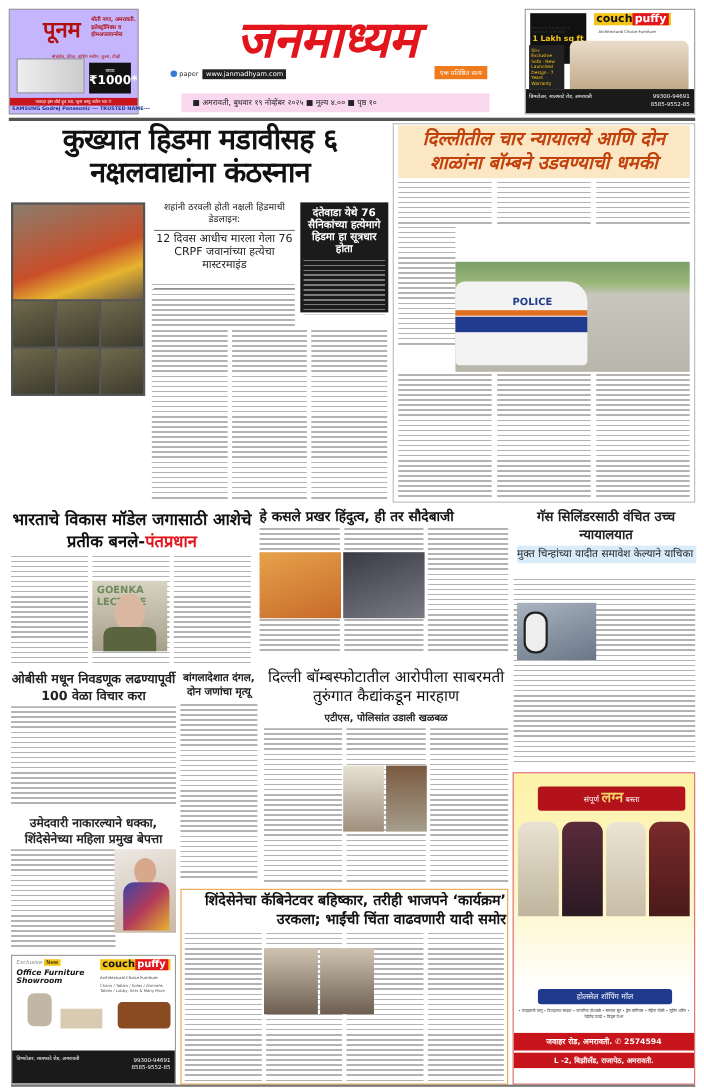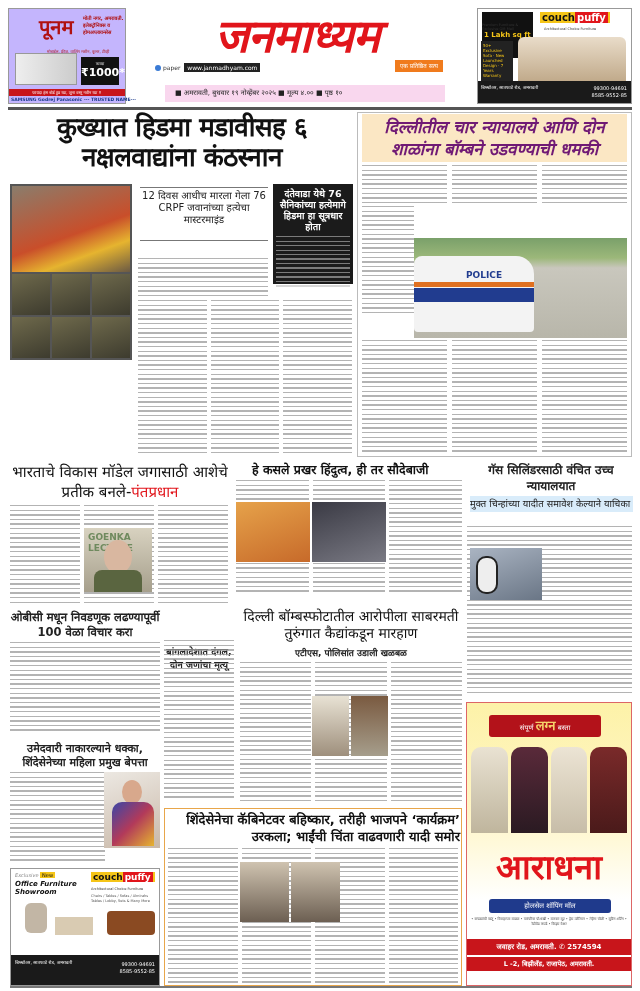--- a/index.html
+++ b/index.html
@@ -52,60 +52,60 @@
   #dark-box { left: 273px; top: 184px; width: 80px; height: 100px; background:#1b1b1b; color:#fff; text-align:center; padding:4px 3px; }
   #dark-box .h { font-size: 9.5px; line-height: 11px; font-weight:bold; }
   #dark-box .b { margin-top:4px; height:52px; background: repeating-linear-gradient(to bottom, #bbb 0 1.2px, transparent 1.2px 4.5px); opacity:.6; }
 
   #lead-body1 { left: 138px; top: 258px; width: 130px; height: 40px; }
   #lead-cols { left: 138px; top: 300px; width: 214px; height: 156px; display:flex; gap:4px; }
   #lead-cols div { flex:1; }
 
   
   #delhi-box { left: 357px; top: 112px; width: 275px; height: 345px; border:1px solid #bbb; }
-  #delhi-hl { left: 362px; top: 114px; width: 265px; background:#fbe7c4; font-size: 17px; line-height: 22px; text-align:center; font-weight:bold; font-style:italic; color:#701a75; padding:2px 12px; }
+  #delhi-hl { left: 362px; top: 114px; width: 265px; background:#fbe7c4; font-size: 17px; line-height: 22px; text-align:center; font-weight:bold; font-style:italic; color:#c2410c; padding:2px 12px; }
   #delhi-cols { left: 362px; top: 165px; width: 265px; height: 40px; display:flex; gap:5px; }
   #delhi-cols div { flex:1; }
   #delhi-left { left: 362px; top: 206px; width: 52px; height: 110px; }
   #police-photo { left: 414px; top: 238px; width: 213px; height: 100px; background:linear-gradient(180deg,#7aa06a 0,#9cb87a 20%,#c9c7bd 30%,#b8b6aa 100%); }
   #police-photo .car { position:absolute; left:0; top:18px; width:120px; height:76px; background:#f3f3f3; border-radius:8px 18px 4px 4px; }
   #police-photo .stripe { position:absolute; left:0; top:50px; width:120px; height:14px; background:#213c8f; }
   #police-photo .stripe2 { position:absolute; left:0; top:44px; width:120px; height:5px; background:#e07020; }
   #police-photo .label { position:absolute; left:52px; top:32px; font-size:9px; font-weight:bold; color:#213c8f; }
   #police-photo .barr { position:absolute; right:0; top:28px; width:90px; height:64px; background:#f0c419; border:2px solid #c9a010; }
   #police-photo .barr span { position:absolute; left:8px; top:24px; font-size:10px; font-weight:bold; color:#111; }
   #delhi-bottom { left: 362px; top: 340px; width: 265px; height: 112px; display:flex; gap:5px; }
   #delhi-bottom div { flex:1; }
 
   
-  #modi-hl { left: 10px; top: 462px; width: 220px; font-size: 15px; line-height: 20px; text-align:center; font-weight:normal; color:#111; }
+  #modi-hl { left: 10px; top: 462px; width: 220px; font-size: 15px; line-height: 20px; text-align:center; font-weight:bold; color:#111; }
   #modi-hl .red { color:#e1151b; }
   #modi-cols { left: 10px; top: 505px; width: 218px; height: 100px; display:flex; gap:4px; }
   #modi-cols div { flex:1; }
   #modi-photo { left: 84px; top: 528px; width: 68px; height: 64px; background:linear-gradient(180deg,#d8d2c0,#a69f8c); }
   #modi-photo .face { position:absolute; left:20px; top:12px; width:28px; height:34px; border-radius:50%; background:#d9b7a0; }
   #modi-photo .body { position:absolute; left:10px; top:42px; width:48px; height:22px; background:#5a6540; border-radius:8px 8px 0 0; }
   #modi-photo .bg { position:absolute; left:4px; top:4px; font-size:9px; font-weight:bold; color:#6f8a5e; line-height:11px; }
 
-  #hindutva-hl { left: 252px; top: 462px; width: 226px; font-size: 12.5px; line-height: 16px; font-weight:bold; color:#111; white-space:nowrap; }
+  #hindutva-hl { left: 236px; top: 462px; width: 226px; font-size: 12.5px; line-height: 16px; font-weight:bold; color:#111; white-space:nowrap; }
   #hindutva-cols { left: 236px; top: 480px; width: 226px; height: 112px; display:flex; gap:4px; }
   #hindutva-cols div { flex:1; }
   #hindutva-photo { left: 236px; top: 502px; width: 150px; height: 60px; display:flex; gap:2px; }
   #hindutva-photo .a { flex:1; background:linear-gradient(160deg,#e6a24a,#c76a2a); }
   #hindutva-photo .b { flex:1; background:linear-gradient(160deg,#3a3a44,#7a7a84); }
 
   #gas-hl { left: 467px; top: 462px; width: 168px; font-size: 12px; line-height: 16px; text-align:center; font-weight:bold; color:#222; }
   #gas-sub { left: 470px; top: 496px; width: 163px; background:#d9ecfa; font-size: 9.5px; line-height: 12px; text-align:left; color:#222; padding:2px 0; }
   #gas-body { left: 467px; top: 526px; width: 165px; height: 170px; }
   #gas-photo { left: 470px; top: 548px; width: 72px; height: 52px; background:linear-gradient(160deg,#aab4c2,#6a7686); }
   #gas-photo .cyl { position:absolute; left:6px; top:8px; width:22px; height:38px; border:2px solid #222; border-radius:10px; background:#eee; }
 
   #obc-hl { left: 10px; top: 610px; width: 150px; font-size: 11.5px; line-height: 15px; text-align:center; font-weight:bold; color:#222; }
   #obc-body { left: 10px; top: 642px; width: 150px; height: 90px; }
-  #bangla-hl { left: 164px; top: 610px; width: 70px; font-size: 9.5px; line-height: 13px; text-align:center; font-weight:bold; color:#222;margin-top:35px; }
+  #bangla-hl { left: 164px; top: 610px; width: 70px; font-size: 9.5px; line-height: 13px; text-align:center; font-weight:bold; color:#222; }
   #bangla-body { left: 164px; top: 640px; width: 70px; height: 160px; }
 
   #delhiblast-hl { left: 240px; top: 608px; width: 222px; font-size: 14px; line-height: 17px; text-align:center; color:#111; }
   #delhiblast-sub { left: 240px; top: 647px; width: 222px; font-size: 9px; line-height: 12px; text-align:center; font-weight:bold; color:#222; }
   #delhiblast-cols { left: 240px; top: 662px; width: 222px; height: 140px; display:flex; gap:4px; }
   #delhiblast-cols div { flex:1; }
   #blast-photo { left: 312px; top: 696px; width: 76px; height: 60px; display:flex; gap:2px; }
   #blast-photo .a { flex:1; background:linear-gradient(180deg,#e8e2d4,#9e8f7c); }
   #blast-photo .b { flex:1; background:linear-gradient(180deg,#7a5a40,#a69e8c); }
 
@@ -133,21 +133,21 @@
   #ad-bl .cpsub { position:absolute; left:80px; top:18px; font-size:3.5px; color:#333; width:66px; }
   #ad-bl .list { position:absolute; left:80px; top:25px; font-size:3.5px; color:#555; width:66px; line-height:4.5px; }
   #ad-bl .chair { position:absolute; left:14px; top:34px; width:22px; height:30px; background:#c2b6a5; border-radius:6px; }
   #ad-bl .desk { position:absolute; left:44px; top:48px; width:38px; height:18px; background:#d9cbb2; }
   #ad-bl .sofa { position:absolute; left:96px; top:42px; width:48px; height:24px; background:#8a4a22; border-radius:4px; }
   #ad-bl .foot { position:absolute; left:0; right:0; bottom:0; height:30px; background:#1a1a1a; color:#fff; font-size:4.5px; padding:4px; }
   #ad-bl .foot .ph { position:absolute; right:4px; top:6px; text-align:right; font-size:5px; line-height:7px; }
 
   
   #ad-br { left: 466px; top: 702px; width: 166px; height: 284px; border:1px solid #d66; background:linear-gradient(180deg,#fdf2a8 0%,#fff6c8 40%,#fff 70%); overflow:hidden; }
-  #ad-br .ribbon { position:absolute; left:22px; top:12px; width:112px; height:22px; background:#b3121a; color:#fff; text-align:center; font-size:7px; line-height:22px; border-radius:3px; }
+  #ad-br .ribbon { position:absolute; left:22px; top:12px; width:134px; height:22px; background:#b3121a; color:#fff; text-align:center; font-size:7px; line-height:22px; border-radius:3px; }
   #ad-br .ribbon b { font-size:13px; color:#f5d26a; }
   #ad-br .people { position:absolute; left:4px; top:44px; right:4px; height:86px; display:flex; gap:3px; }
   #ad-br .people div { flex:1; border-radius:10px 10px 0 0; }
   #ad-br .brand { position:absolute; left:0; right:0; top:140px; text-align:center; font-size:34px; font-weight:bold; color:#e1151b; font-family:"DejaVu Serif", serif; }
   #ad-br .mall { position:absolute; left:22px; top:196px; width:122px; height:14px; background:#1f3a8c; color:#fff; font-size:7px; text-align:center; line-height:14px; border-radius:3px; }
   #ad-br .items { position:absolute; left:4px; right:4px; top:214px; font-size:3.5px; color:#444; line-height:5px; text-align:center; }
   #ad-br .addr { position:absolute; left:0; right:0; top:236px; height:16px; background:#c8151b; color:#fff; font-size:7px; font-weight:bold; text-align:center; line-height:16px; }
   #ad-br .addr2 { position:absolute; left:0; right:0; top:254px; height:14px; background:#c8151b; color:#fff; font-size:6.5px; font-weight:bold; text-align:center; line-height:14px; }
 
   #bottom-rule { left: 10px; top: 986px; width: 622px; height: 2px; background:#777; }
@@ -198,20 +198,21 @@
   <div class="grid">
       <div></div>
       <div></div>
       <div></div>
       <div></div>
       <div></div>
       <div></div>
     </div>
 </div>
 <div id="sub1" class="abs">
+  <div>शहांनी ठरवली होती नक्षली हिडमाची डेडलाइन:</div>
   <div class="l2">12 दिवस आधीच मारला गेला 76 CRPF जवानांच्या हत्येचा मास्टरमाइंड</div>
 </div>
 <div id="dark-box" class="abs">
   <div class="h">दंतेवाडा येथे 76 सैनिकांच्या हत्येमागे हिडमा हा सूत्रधार होता</div>
   <div class="b"></div>
 </div>
 <div id="lead-body1" class="abs filler"></div>
 <div id="lead-cols" class="abs">
   <div class="filler"></div>
     <div class="filler"></div>
@@ -326,20 +327,19 @@
 </div>
 
 <div id="ad-br" class="abs">
   <div class="ribbon"><span>संपूर्ण</span> <b>लग्न</b> <span>बस्ता</span></div>
   <div class="people">
     <div style="background:linear-gradient(180deg,#e9e2d2,#bfb59d)"></div>
     <div style="background:linear-gradient(180deg,#5a2a3a,#2a1a22)"></div>
     <div style="background:linear-gradient(180deg,#ece4d4,#c7bda8)"></div>
     <div style="background:linear-gradient(180deg,#7a2a2a,#4a1a1a)"></div>
   </div>
-  <div class="brand">आराधना</div>
   <div class="mall">होलसेल शॉपिंग मॉल</div>
   <div class="items">• कपड्यांची वस्तू • विवाहाच्या साड्या • पारंपरिक पोशाखी • सलवार सूट • ड्रेस मटेरियल • लेहेंगा चोळी • सूटिंग शर्टिंग • रेडीमेड कपडे • किड्स वेअर</div>
   <div class="addr">जवाहर रोड, अमरावती. ✆ 2574594</div>
   <div class="addr2">L -2, बिझीलँड, राजापेठ, अमरावती.</div>
 </div>
 
 <div id="bottom-rule" class="abs"></div>
 
 </body></html>

